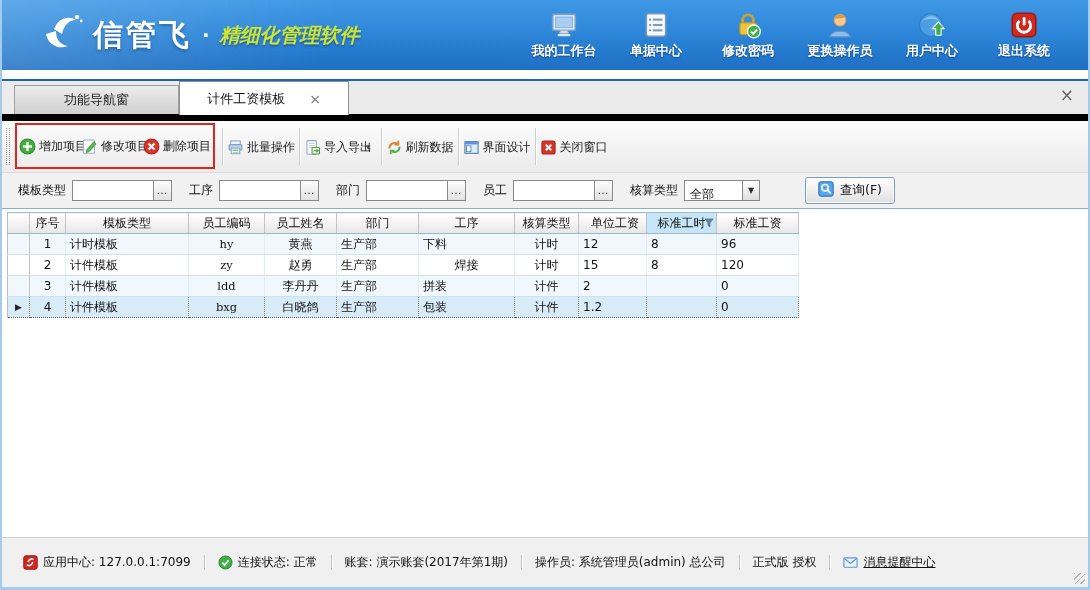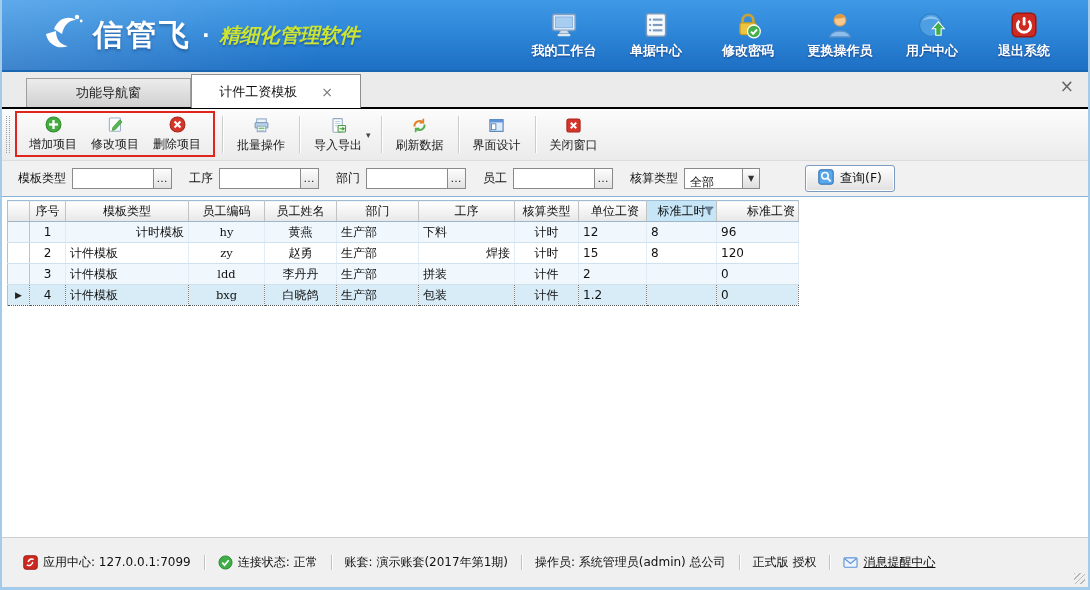--- a/index.html
+++ b/index.html
@@ -28,38 +28,38 @@
   .brand-name{ color:#fff; font-size:30px; font-weight:bold; letter-spacing:3px; text-shadow:0 2px 3px rgba(0,30,80,.35); }
   .brand-dot{ color:#fff; font-size:20px; font-weight:bold; margin:0 1px; }
   .brand-tagline{ color:#cde431; font-size:20px; font-weight:bold; font-style:italic; text-shadow:0 2px 2px rgba(0,30,80,.35); }
   .quick{ margin-left:auto; display:flex; gap:8px; position:relative; }
   .quick-item{ width:84px; display:flex; flex-direction:column; align-items:center; gap:2px; cursor:pointer; }
   .quick-item svg{ width:30px; height:30px; }
   .quick-label{ color:#fff; font-weight:bold; font-size:13px; text-shadow:0 1px 2px rgba(0,0,60,.45); white-space:nowrap; }
 
   
   .tabstrip{
-    flex:0 0 39px; background:#ebebeb; border-top:2px solid #1a66b0; border-bottom:2px solid #000000;
-    display:flex; align-items:flex-end; padding-left:24px; position:relative;
+    flex:0 0 39px; background:#ebebeb; border-top:2px solid #1a66b0; border-bottom:7px solid #000000;
+    display:flex; align-items:flex-end; padding-left:12px; position:relative;margin-top:9px;
   }
   .tab{ display:flex; align-items:center; justify-content:center; font-size:13px; cursor:pointer; }
   .tab.inactive{ width:165px; height:29px; background:linear-gradient(180deg,#ececec,#d0d0d0); border:1px solid #9e9e9e; border-bottom:none; color:#222; }
   .tab.active{ width:170px; height:34px; background:#fff; border:1px solid #8f8f8f; border-bottom:none; margin-bottom:-1px; gap:24px; }
   .tab-close{ color:#777; font-size:14px; line-height:1; cursor:pointer; }
   .strip-close{ position:absolute; right:14px; top:6px; color:#666; font-size:17px; line-height:1; cursor:pointer; }
 
   
   .toolbar{
     flex:0 0 52px; background:linear-gradient(180deg,#fcfcfc,#ebebeb);
     display:flex; align-items:stretch; padding:1px 2px; border-bottom:1px solid #dcdcdc;
   }
   .grip{ width:4px; border-left:1px dotted #9a9a9a; border-right:1px dotted #9a9a9a; margin:6px 4px 6px 2px; }
   .tb-group{ display:flex; align-items:stretch; }
   .tb-group.annotated{ border:2px solid #e0261c; padding:0 5px; margin:1px 0 2px 1px; }
-  .tb-btn{ width:62px; display:flex; flex-direction:column; align-items:center; justify-content:center; gap:3px; padding:3px 0 2px; cursor:pointer; }
+  .tb-btn{ width:62px; display:flex; flex-direction:row; align-items:center; justify-content:center; gap:3px; padding:3px 0 2px; cursor:pointer; }
   .tb-btn svg{ width:17px; height:17px; }
   .tb-label{ font-size:12px; color:#1a1a1a; white-space:nowrap; }
   .tb-caret{ align-self:center; color:#444; font-size:9px; margin:0 3px 0 -3px; cursor:pointer; }
   .tb-sep{ width:1px; background:#cdcdcd; margin:6px 7px; box-shadow:1px 0 0 #fff; }
 
   
   .filterbar{
     flex:0 0 36px; background:#f1f1f1; border-bottom:1px solid #86b0d4;
     display:flex; align-items:center; padding:0 10px 0 16px;
   }
@@ -378,45 +378,45 @@
             <th style="width: 72px; text-align: center;"><span>员工姓名</span></th>
             <th style="width: 82px; text-align: center;"><span>部门</span></th>
             <th style="width: 96px; text-align: center;"><span>工序</span></th>
             <th style="width: 64px; text-align: center;"><span>核算类型</span></th>
             <th style="width: 68px;  padding-left: 8px;"><span>单位工资</span></th>
             <th class="filtered" style="width: 70px; text-align: center;"><span>标准工时</span><span class="funnel" style="display: inline-flex;">
                 <svg viewBox="0 0 10 10" width="10" height="10">
                   <path d="M0.8 1h8.4L6 4.8V9L4 7.4V4.8Z" fill="#6f8699" stroke="#51677a" stroke-width="0.7"></path>
                 </svg>
               </span></th>
-            <th style="width: 82px; text-align: right; margin-top: 30px;"><span>标准工资</span></th>
+            <th style="width: 82px; text-align: center; margin-top: 30px;"><span>标准工资</span></th>
           </tr>
         </thead>
       <tbody id="grid-body">
           <tr class="alt">
             <td class="col-row-selector"></td>
             <td class="col-seq" style="text-align: center;">1</td>
-            <td class="col-template-type" style="text-align: right;">计时模板</td>
+            <td class="col-template-type" style="text-align: left;">计时模板</td>
             <td class="col-employee-code" style="text-align: center;">hy</td>
             <td class="col-employee-name" style="text-align: center;">黄燕</td>
             <td class="col-department" style="text-align: left;">生产部</td>
             <td class="col-process" style="text-align: left;">下料</td>
             <td class="col-calc-type" style="text-align: center;">计时</td>
             <td class="col-unit-wage" style="text-align: left;">12</td>
             <td class="col-standard-hours" style="text-align: left;">8</td>
             <td class="col-standard-wage" style="text-align: left;">96</td>
           </tr>
           <tr>
             <td class="col-row-selector"></td>
             <td class="col-seq" style="text-align: center;">2</td>
             <td class="col-template-type" style="text-align: left;">计件模板</td>
             <td class="col-employee-code" style="text-align: center;">zy</td>
             <td class="col-employee-name" style="text-align: center;">赵勇</td>
             <td class="col-department" style="text-align: left;">生产部</td>
-            <td class="col-process" style="text-align: right; margin-left: 7px;">焊接</td>
+            <td class="col-process" style="text-align: center; margin-left: 7px;">焊接</td>
             <td class="col-calc-type" style="text-align: center;">计时</td>
             <td class="col-unit-wage" style="text-align: left;">15</td>
             <td class="col-standard-hours" style="text-align: left;">8</td>
             <td class="col-standard-wage" style="text-align: left;">120</td>
           </tr>
           <tr class="alt">
             <td class="col-row-selector"></td>
             <td class="col-seq" style="text-align: center;">3</td>
             <td class="col-template-type" style="text-align: left;">计件模板</td>
             <td class="col-employee-code" style="text-align: center;">ldd</td>

